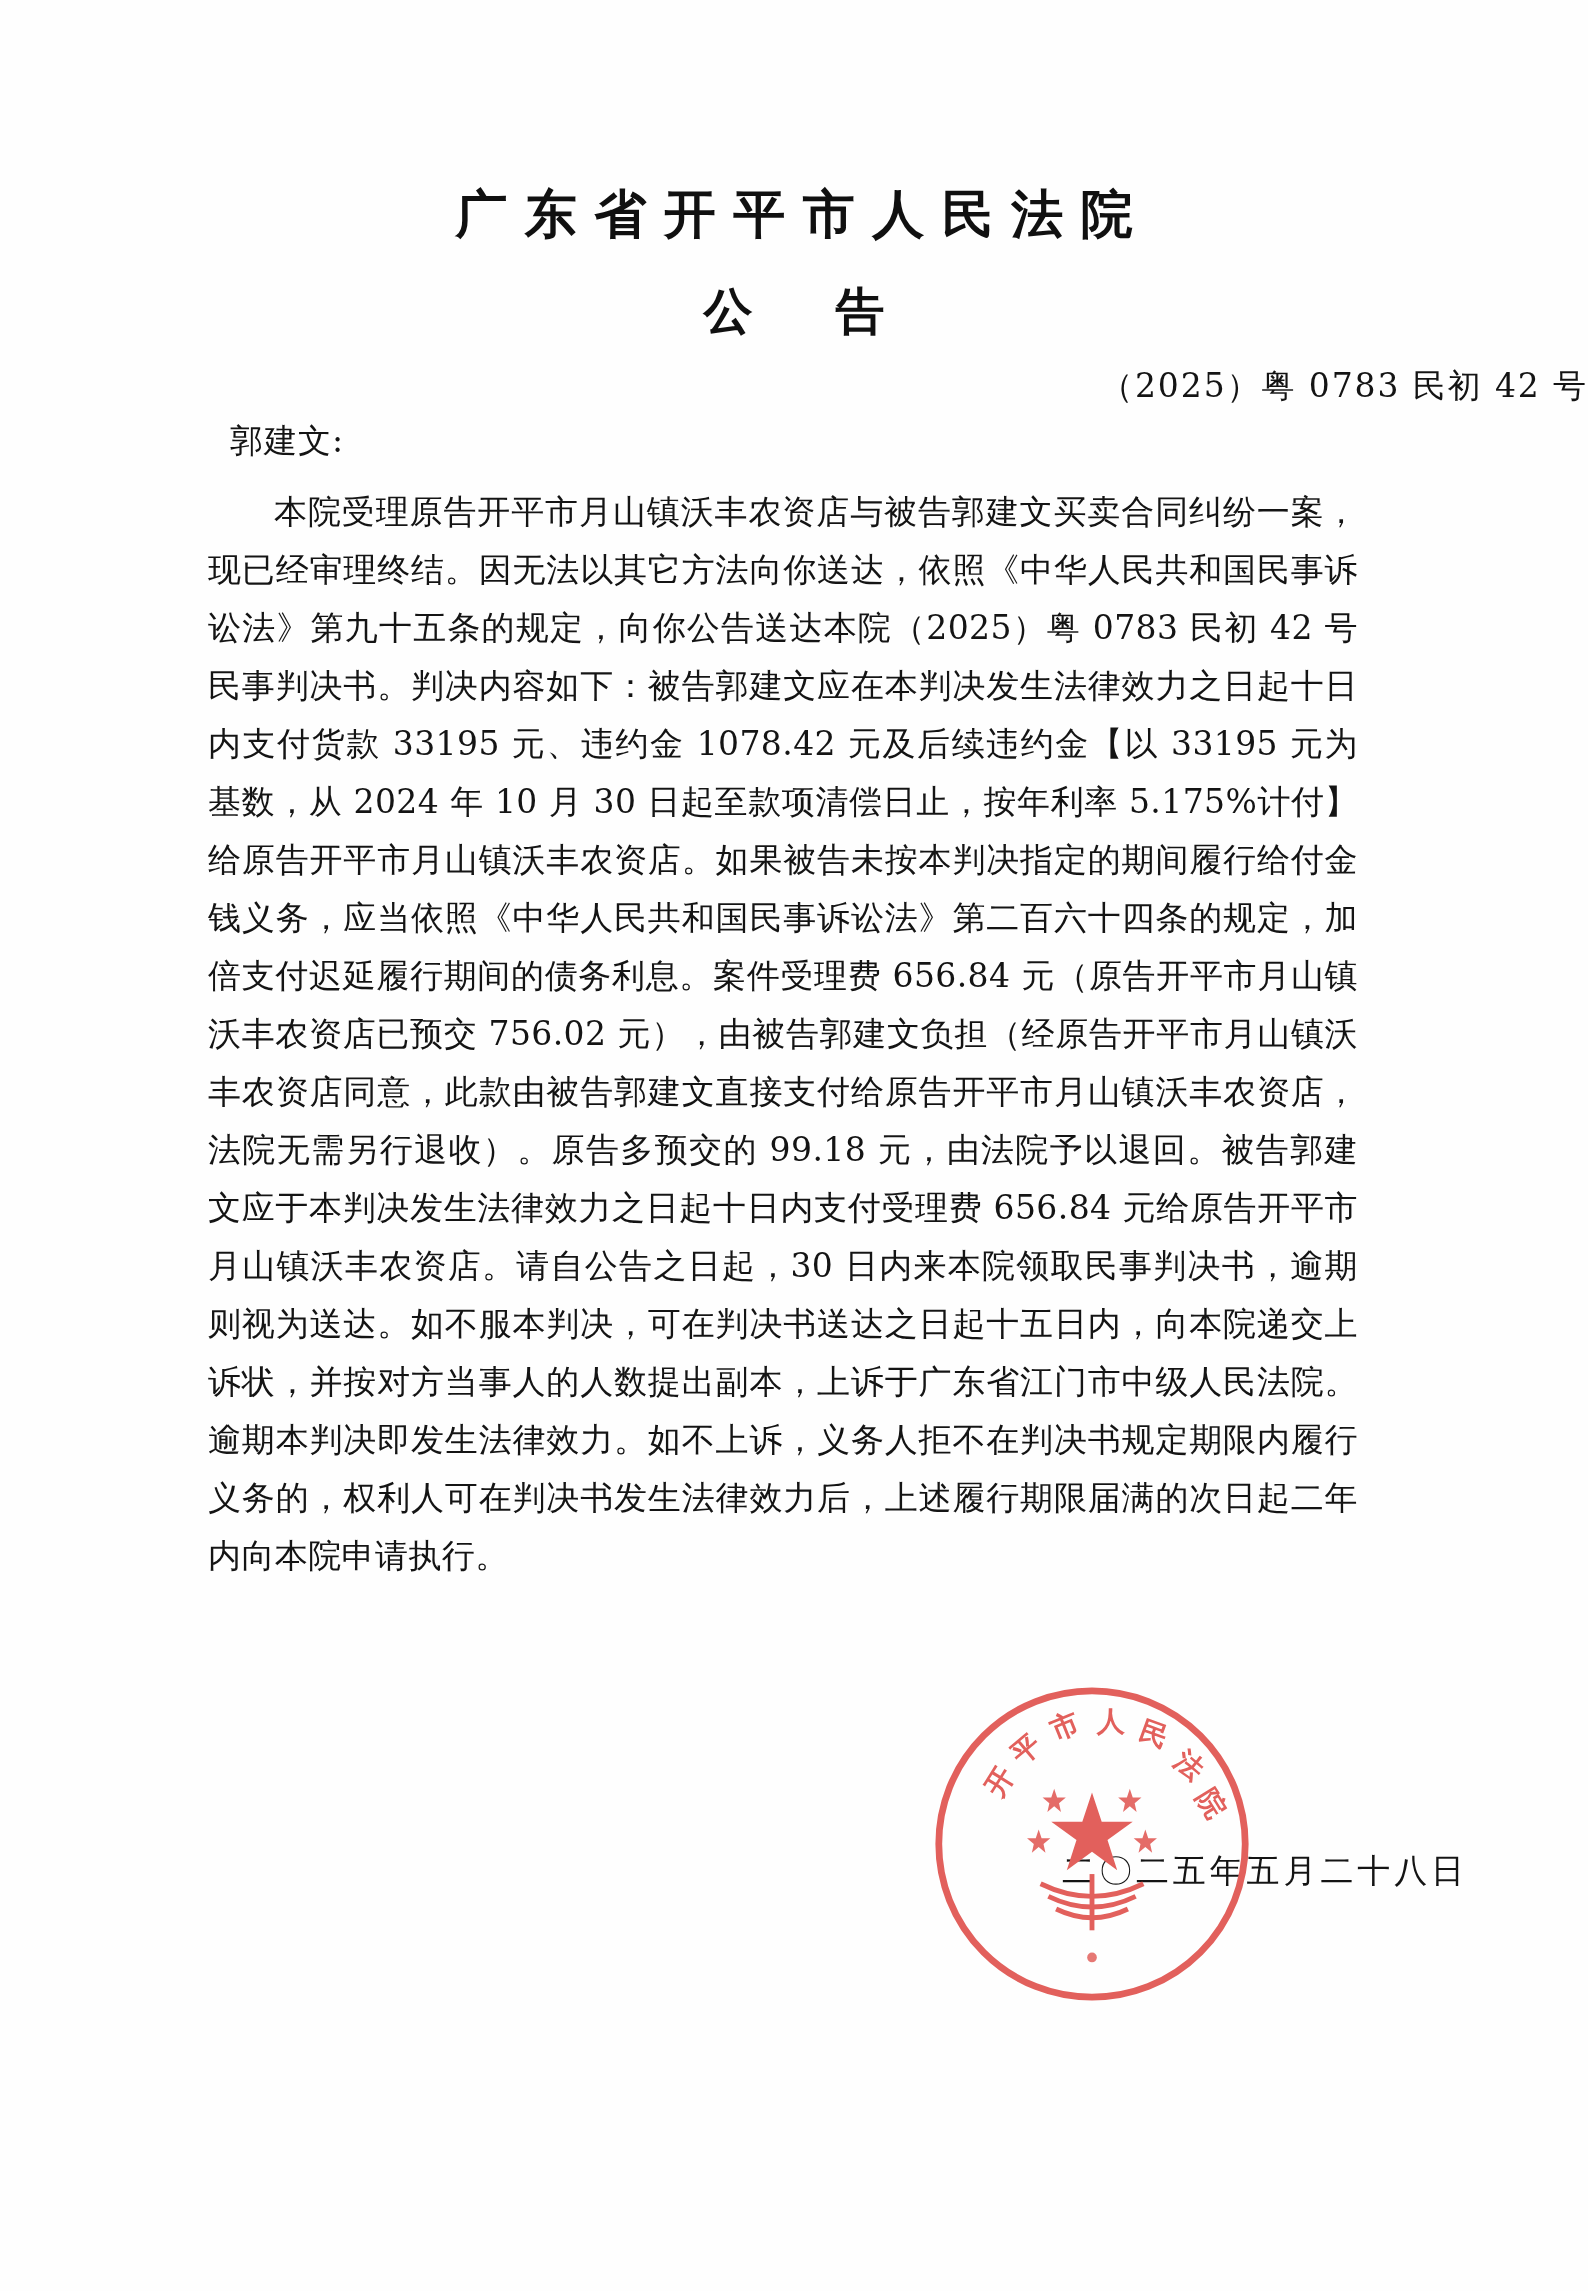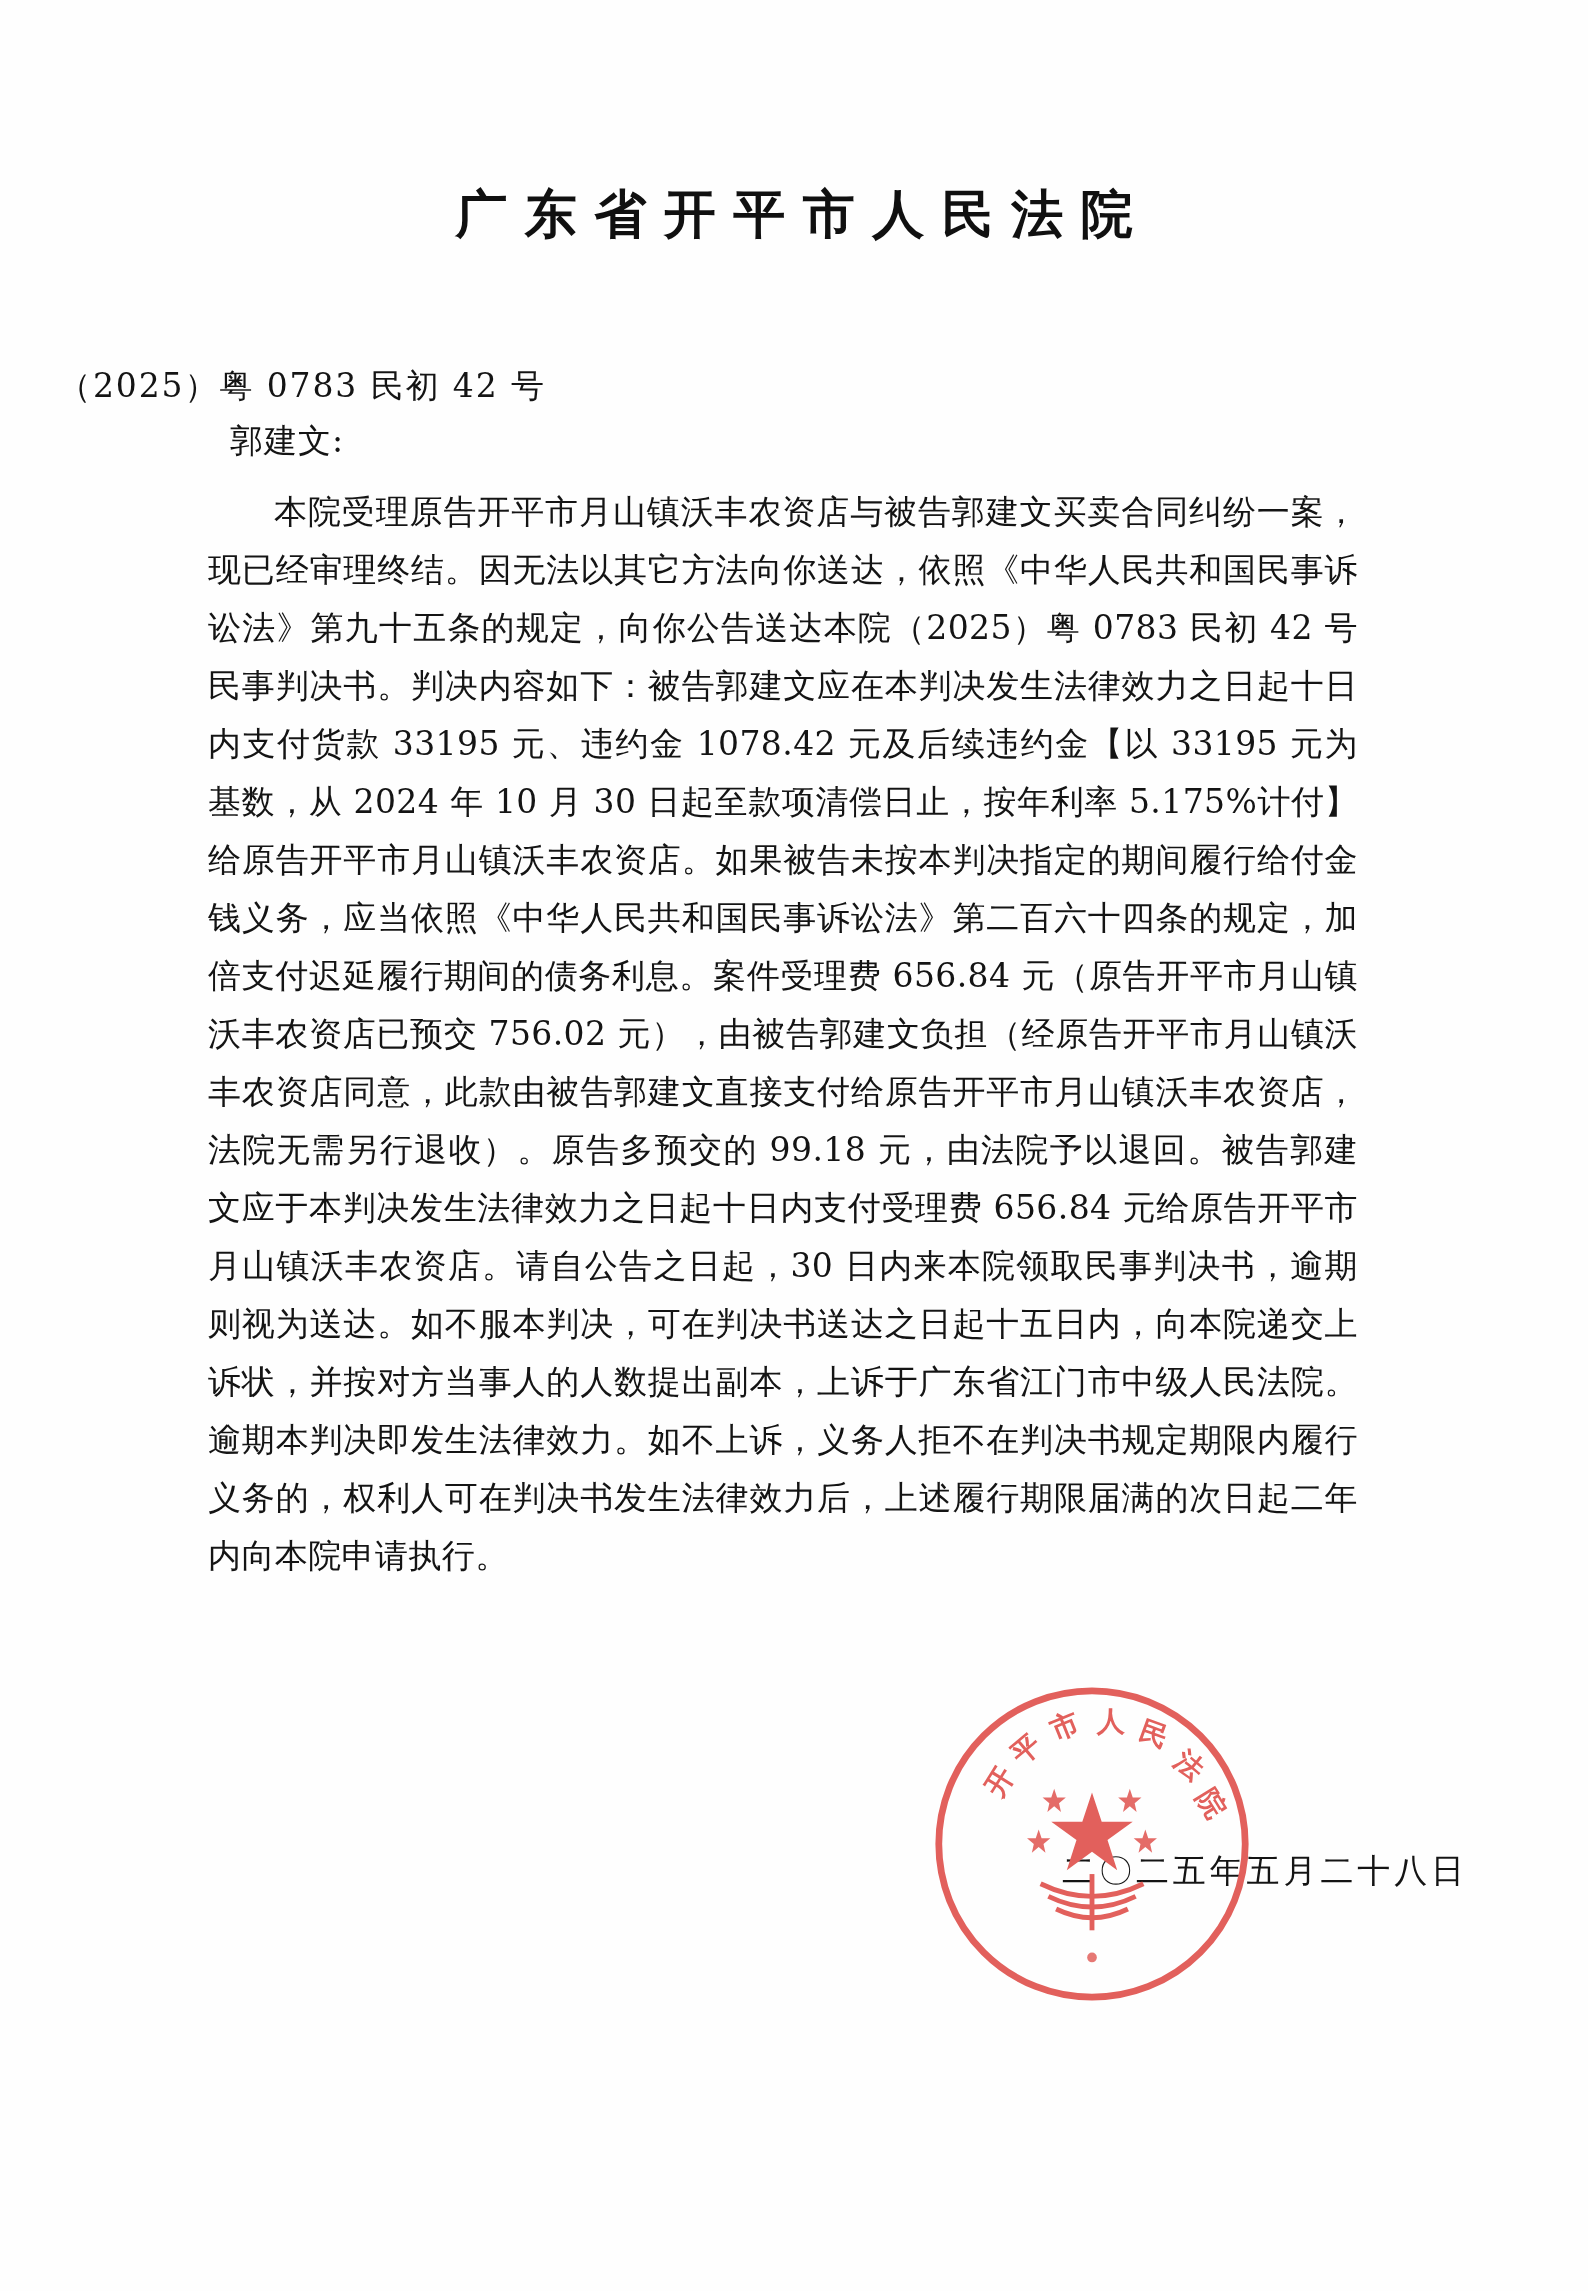--- a/index.html
+++ b/index.html
@@ -51,21 +51,21 @@
     font-weight: 700;
     color: #101010;
     text-indent: 33px;
   }
 
   .case-no {
     position: absolute;
     left: 0;
     top: 364px;
     width: 1588px;
-    text-align: left;
+    text-align: right;
     font-size: 33px;
     letter-spacing: 1.9px;
     color: #141414;
     padding-left: 58px;
     box-sizing: border-box;
   }
 
   
   .addressee {
     position: absolute;
@@ -125,20 +125,21 @@
   }
   .seal svg { display: block; }
 </style>
 </head>
 <body>
 
 <div class="page">
 
   <div class="court-name">广东省开平市人民法院</div>
 
+  <div class="doc-kind">公  告</div>
 
   <div class="case-no">（2025）粤 0783 民初 42 号</div>
 
   <div class="addressee">郭建文:</div>
 
   <div class="body-text">本院受理原告开平市月山镇沃丰农资店与被告郭建文买卖合同纠纷一案，现已经审理终结。因无法以其它方法向你送达，依照《中华人民共和国民事诉讼法》第九十五条的规定，向你公告送达本院（2025）粤 0783 民初 42 号民事判决书。判决内容如下：被告郭建文应在本判决发生法律效力之日起十日内支付货款 33195 元、违约金 1078.42 元及后续违约金【以 33195 元为基数，从 2024 年 10 月 30 日起至款项清偿日止，按年利率 5.175%计付】给原告开平市月山镇沃丰农资店。如果被告未按本判决指定的期间履行给付金钱义务，应当依照《中华人民共和国民事诉讼法》第二百六十四条的规定，加倍支付迟延履行期间的债务利息。案件受理费 656.84 元（原告开平市月山镇沃丰农资店已预交 756.02 元），由被告郭建文负担（经原告开平市月山镇沃丰农资店同意，此款由被告郭建文直接支付给原告开平市月山镇沃丰农资店，法院无需另行退收）。原告多预交的 99.18 元，由法院予以退回。被告郭建文应于本判决发生法律效力之日起十日内支付受理费 656.84 元给原告开平市月山镇沃丰农资店。请自公告之日起，30 日内来本院领取民事判决书，逾期则视为送达。如不服本判决，可在判决书送达之日起十五日内，向本院递交上诉状，并按对方当事人的人数提出副本，上诉于广东省江门市中级人民法院。逾期本判决即发生法律效力。如不上诉，义务人拒不在判决书规定期限内履行义务的，权利人可在判决书发生法律效力后，上述履行期限届满的次日起二年内向本院申请执行。</div>
 
 
   <div class="date-line">二〇二五年五月二十八日</div>
 

